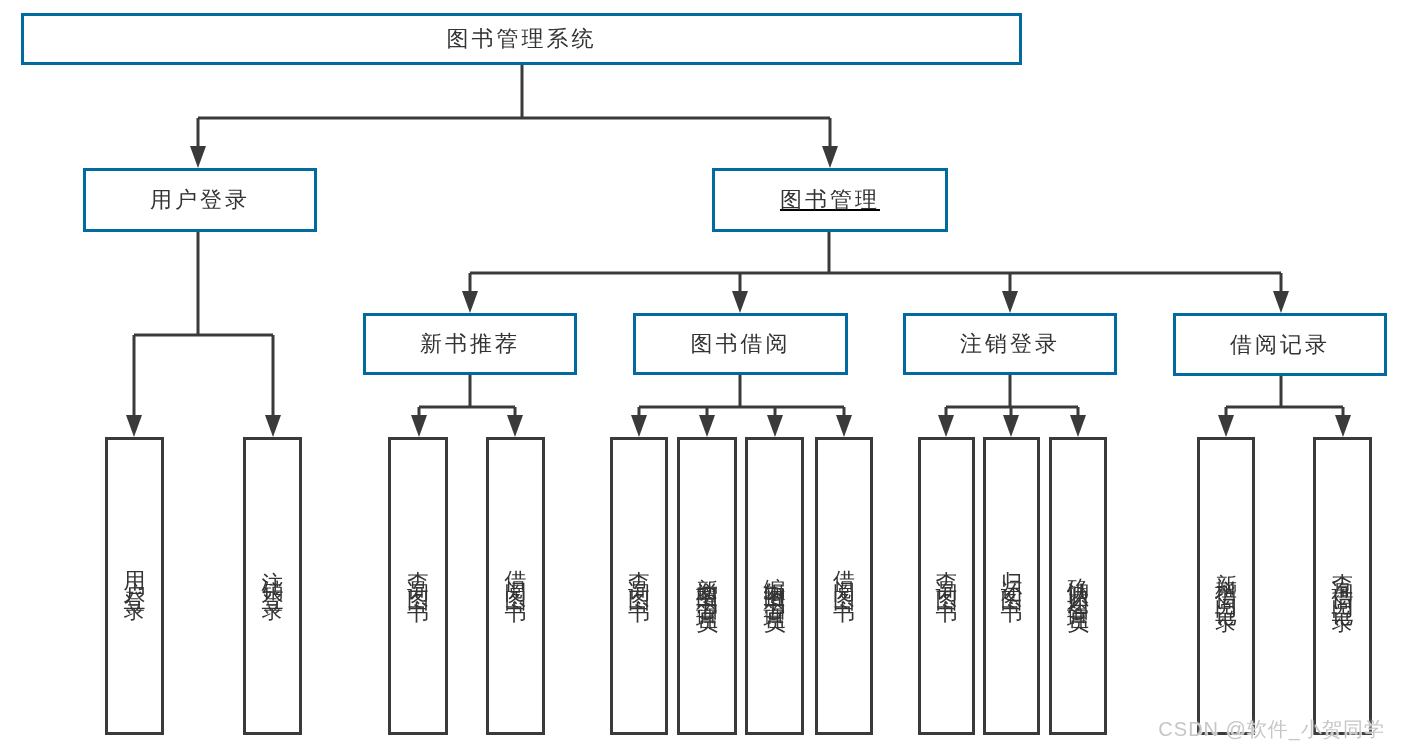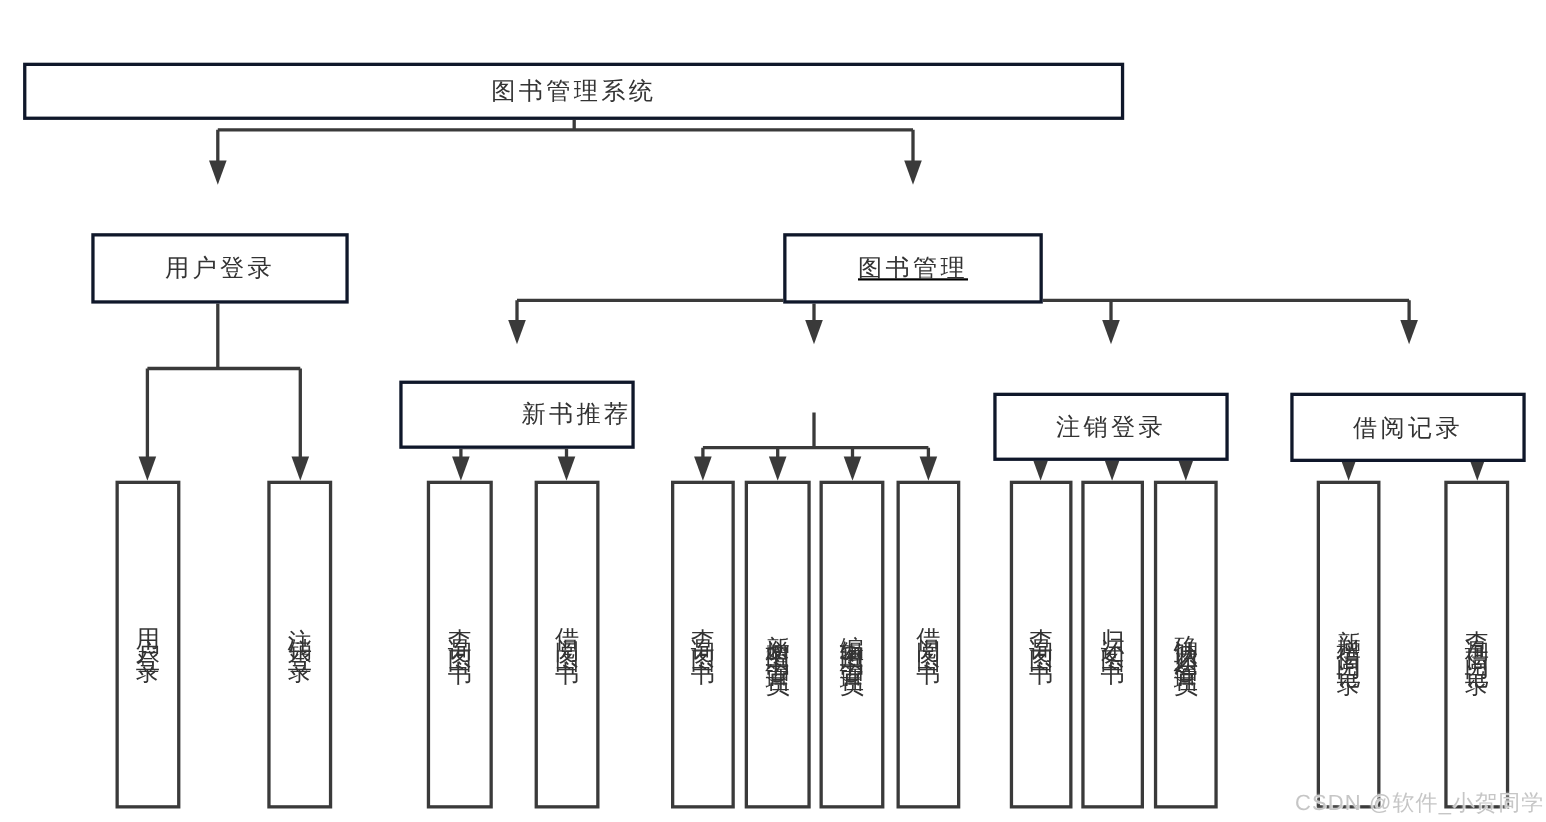--- a/index.html
+++ b/index.html
@@ -17,27 +17,26 @@
   }
   .connector-layer {
     position: absolute;
     left: 0;
     top: 0;
     z-index: 1;
   }
   .node {
     position: absolute;
     box-sizing: border-box;
-    border: 3px solid #0f172a;
+    border: 3px solid #0369a1;
     background: #ffffff;
     display: flex;
     align-items: center;
     justify-content: center;
     z-index: 2;
-    margin-top: 44px;
   }
   .node .hlabel {
     font-size: 22px;
     letter-spacing: 3px;
     color: #333333;
     white-space: nowrap;
   }
   .leaf {
     position: absolute;
     box-sizing: border-box;
@@ -56,21 +55,21 @@
     font-size: 22px;
     color: #333333;
     line-height: 1;
     white-space: nowrap;
   }
   .ls-lg { letter-spacing: 10px; margin-bottom: 26px; }
   .ls-md { letter-spacing: 8px;  margin-bottom: 14px; }
   .ls-sm { letter-spacing: 5px;  margin-bottom: 8px; }
   .watermark {
     position: absolute;
-    right: 1px;
+    right: 20px;
     bottom: 4px;
     font-size: 20px;
     letter-spacing: 1px;
     color: #c6c6c6;
     text-shadow: 0 0 2px rgba(255,255,255,0.95), 1px 1px 0 rgba(255,255,255,0.7);
     z-index: 5;
     white-space: nowrap;
   }
 </style>
 </head>
@@ -115,22 +114,25 @@
     <span class="hlabel">图书管理系统</span>
   </div>
 
   <div class="node" style="left:83px; top:168px; width:234px; height:64px;">
     <span class="hlabel">用户登录</span>
   </div>
   <div class="node" style="left:712px; top:168px; width:236px; height:64px;text-decoration:underline;">
     <span class="hlabel">图书管理</span>
   </div>
 
-  <div class="node" style="left:363px; top:302px; width:214px; height:62px;justify-content:flex-end;">
+  <div class="node" style="left:363px; top:313px; width:214px; height:62px;">
     <span class="hlabel">新书推荐</span>
+  </div>
+  <div class="node" style="left:633px; top:313px; width:215px; height:62px;">
+    <span class="hlabel">图书借阅</span>
   </div>
   <div class="node" style="left:903px; top:313px; width:214px; height:62px;">
     <span class="hlabel">注销登录</span>
   </div>
   <div class="node" style="left:1173px; top:313px; width:214px; height:63px;">
     <span class="hlabel">借阅记录</span>
   </div>
 
   <div class="leaf" style="left:105px; width:59px;">
     <span class="vlabel ls-lg">用户登录</span>

